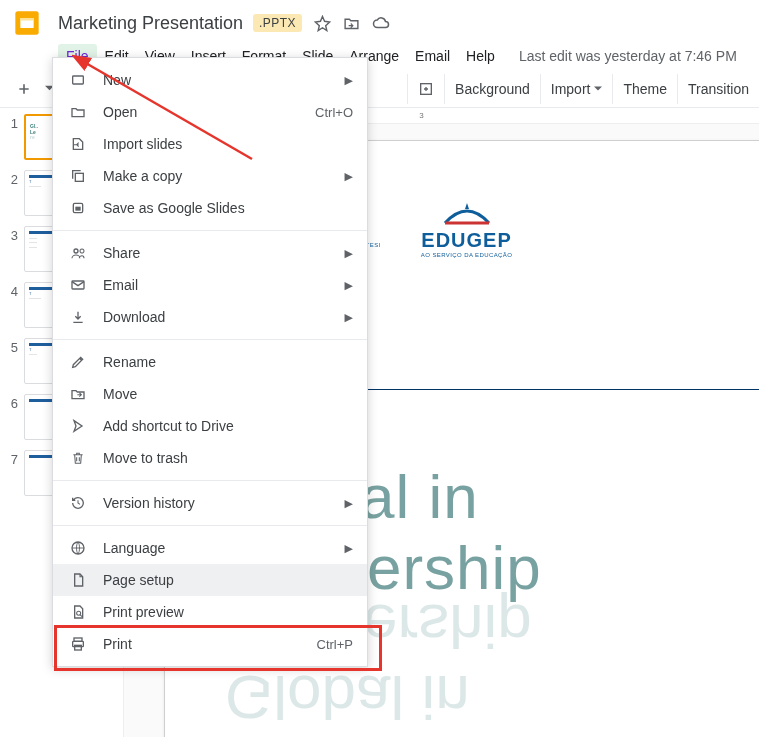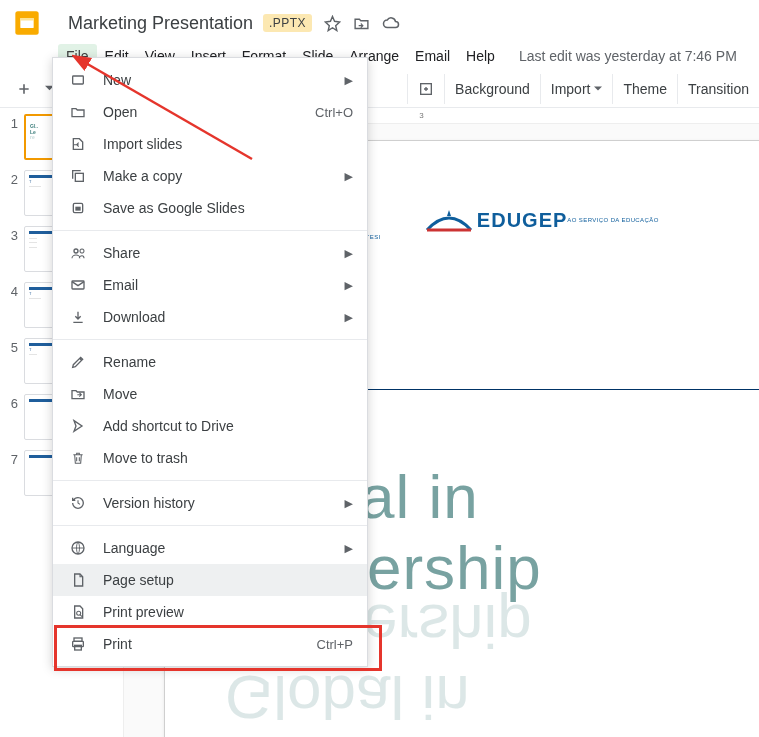--- a/index.html
+++ b/index.html
@@ -2,29 +2,29 @@
 <html><head>
 <meta charset="utf-8">
 <style>
   html,body{margin:0;padding:0;font-family:"Helvetica Neue",Arial,sans-serif;background:#fff;color:#202124;font-size:13px;-webkit-font-smoothing:antialiased;}
   *{box-sizing:border-box;}
   .app{position:relative;width:759px;height:737px;overflow:hidden;}
   
   .titlebar{display:flex;align-items:center;height:42px;padding:4px 4px 0 4px;}
   .doc-icon{width:38px;height:38px;display:flex;align-items:center;justify-content:center;margin-left:4px;}
   .doc-icon svg{width:30px;height:30px;}
-  .title-wrap{display:flex;align-items:center;margin-left:16px;text-align:right;}
+  .title-wrap{display:flex;align-items:center;margin-left:6px;text-align:right;}
   .doc-title{font-size:18px;color:#3c4043;padding:2px 6px;}
   .pptx-badge{background:#fce8b2;color:#3c4043;font-size:12px;font-weight:500;padding:2px 6px;border-radius:3px;margin-left:4px;letter-spacing:0.4px;}
   .title-icons{display:flex;align-items:center;gap:12px;margin-left:12px;color:#5f6368;}
   .title-icons span{line-height:0;}
   
   .menubar{display:flex;align-items:center;height:28px;padding-left:58px;font-size:14px;color:#202124;}
   .menubar .menu-item{padding:4px 8px;border-radius:3px;}
-  .menubar .menu-item.active{background:#e1f2e6;color:#404040;}
+  .menubar .menu-item.active{background:#e1f2e6;color:#6d28d9;}
   .edit-info{color:#5f6368;margin-left:16px;font-size:14px;}
   
   .toolbar{display:flex;align-items:center;height:38px;border-bottom:1px solid #e8eaed;padding-left:8px;color:#5f6368;}
   .tool-btn{display:flex;align-items:center;justify-content:center;width:32px;height:30px;color:#5f6368;}
   .tool-divider{width:1px;height:22px;background:#e8eaed;margin:0 4px;}
   .toolbar-right{display:flex;align-items:center;gap:0;position:absolute;right:0;top:70px;height:38px;}
   .toolbar-right .seg{padding:0 10px;height:30px;display:flex;align-items:center;font-size:14px;color:#3c4043;border-left:1px solid #e8eaed;}
   
   .workspace{position:absolute;top:108px;left:0;right:0;bottom:0;display:flex;}
   
@@ -38,21 +38,21 @@
   
   .canvas-area{flex:1;position:relative;background:#fafafa;}
   .ruler-h{position:absolute;left:0;top:0;right:0;height:16px;background:#fff;color:#777;font-size:8px;padding-left:18px;display:flex;align-items:center;gap:70px;border-bottom:1px solid #eee;}
   .ruler-v{position:absolute;left:0;top:0;width:16px;bottom:0;background:#fff;border-right:1px solid #eee;}
   .slide-canvas{position:absolute;top:32px;left:56px;width:700px;height:600px;background:#fff;border:1px solid #cfcfcf;box-shadow:0 1px 3px rgba(0,0,0,.08);}
   .slide-logos{position:absolute;top:56px;left:68px;right:0;display:flex;gap:40px;align-items:center;}
   .logo-bau{display:flex;align-items:center;gap:8px;}
   .logo-bau .txt{color:#0f5e9c;}
   .logo-bau .big{font-size:30px;font-weight:700;letter-spacing:2px;}
   .logo-bau .sub{font-size:6px;letter-spacing:0.5px;text-transform:uppercase;}
-  .logo-edugep{display:flex;align-items:center;color:#0f5e9c;}
+  .logo-edugep{display:flex;flex-direction:column;align-items:center;color:#0f5e9c;}
   .logo-edugep .top{font-size:20px;font-weight:700;letter-spacing:1px;}
   .logo-edugep .sub{font-size:6px;letter-spacing:0.4px;text-transform:uppercase;}
   .slide-divider{position:absolute;top:248px;left:60px;right:0;height:0;border-top:1px solid #003366;}
   .slide-title{position:absolute;top:320px;left:60px;font-size:62px;letter-spacing:1px;color:#78a2a1;font-weight:500;}
   .slide-reflect{position:absolute;top:450px;left:60px;font-size:62px;color:#78a2a1;font-weight:500;transform:scaleY(-1);opacity:.25;}
   
   .dropdown{position:absolute;left:52px;top:57px;width:316px;background:#fff;border:1px solid #dadce0;box-shadow:0 2px 10px rgba(0,0,0,.18);z-index:50;padding:6px 0;}
   .dd-item{display:flex;align-items:center;height:32px;padding:0 14px;font-size:14px;color:#3c4043;position:relative;}
   .dd-item .ico{width:22px;display:flex;justify-content:center;color:#5f6368;}
   .dd-item .lbl{margin-left:14px;flex:1;}

